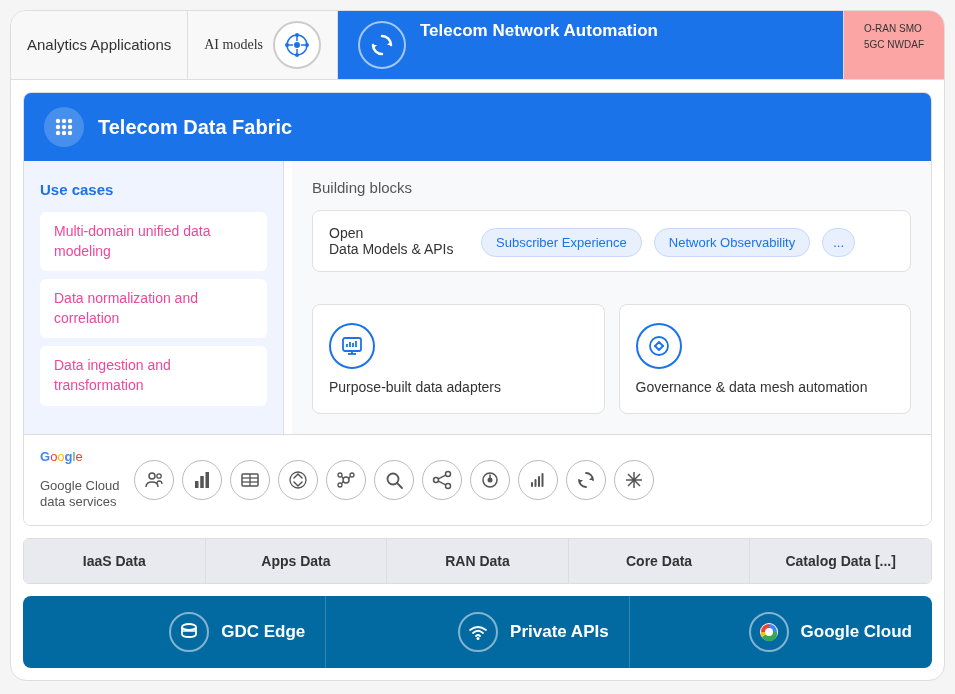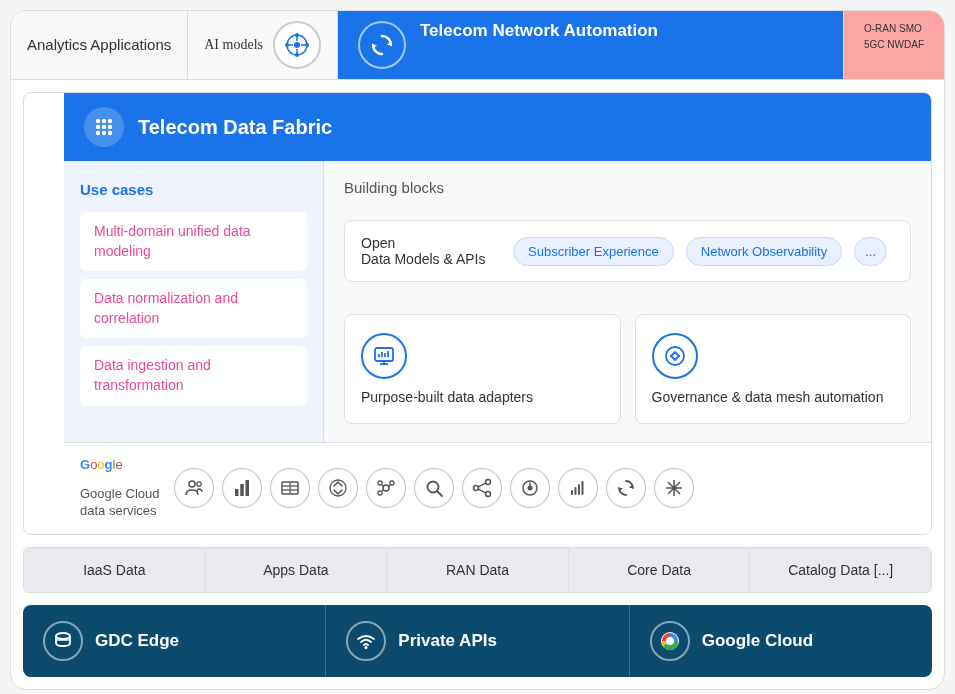--- a/index.html
+++ b/index.html
@@ -103,21 +103,20 @@
       line-height: 1.6;
     }
 
     
     .main-section {
       border: 1px solid #ddd;
       margin: 12px;
       border-radius: 8px;
       overflow: hidden;
       background: #fff;
-      padding-left: 40px;
     }
 
     .fabric-header {
       background: #1a73e8;
       display: flex;
       align-items: center;
       padding: 14px 20px;
       gap: 14px;
     }
 
@@ -132,21 +131,21 @@
     }
 
     .fabric-title {
       font-size: 20px;
       font-weight: 700;
       color: #fff;
     }
 
     .fabric-body {
       display: flex;
-      gap: 0;
+      gap: 8px;
     }
 
     
     .use-cases-panel {
       width: 260px;
       flex-shrink: 0;
       padding: 20px 16px;
       background: #f0f4ff;
       border-right: 1px solid #ddd;
     }
@@ -172,26 +171,26 @@
     
     .building-blocks-panel {
       flex: 1;
       padding: 18px 20px;
       background: #f8f9fa;
     }
 
     .building-blocks-title {
       font-size: 15px;
       color: #555;
-      margin-bottom: 24px;
+      margin-bottom: 14px;
     }
 
     .open-data-row {
       display: flex;
-      align-items: center;
+      align-items: flex-end;
       gap: 12px;
       margin-bottom: 16px;
       padding: 14px 16px;
       background: #fff;
       border-radius: 8px;
       border: 1px solid #e0e0e0;
     }
 
     .open-data-label {
       font-size: 14px;
@@ -302,20 +301,21 @@
     }
 
     .data-source-item {
       flex: 1;
       padding: 14px 12px;
       font-size: 14px;
       color: #333;
       background: #e8eaf0;
       text-align: center;
       border-right: 1px solid #ddd;
+      font-weight: bold;
     }
 
     .data-source-item:last-child {
       border-right: none;
     }
 
     
     .bottom-row {
       display: flex;
       margin: 0 12px 12px;
@@ -323,23 +323,24 @@
       overflow: hidden;
       gap: 0;
     }
 
     .bottom-item {
       flex: 1;
       display: flex;
       align-items: center;
       gap: 12px;
       padding: 16px 20px;
-      background: #0c4a6e;
+      background: #0369a1;
       color: #fff;
       border-right: 1px solid rgba(255,255,255,0.2);
+      justify-content: flex-end;
     }
 
     .bottom-item:last-child {
       border-right: none;
     }
 
     .bottom-item-label {
       font-size: 17px;
       font-weight: 700;
       color: #fff;

